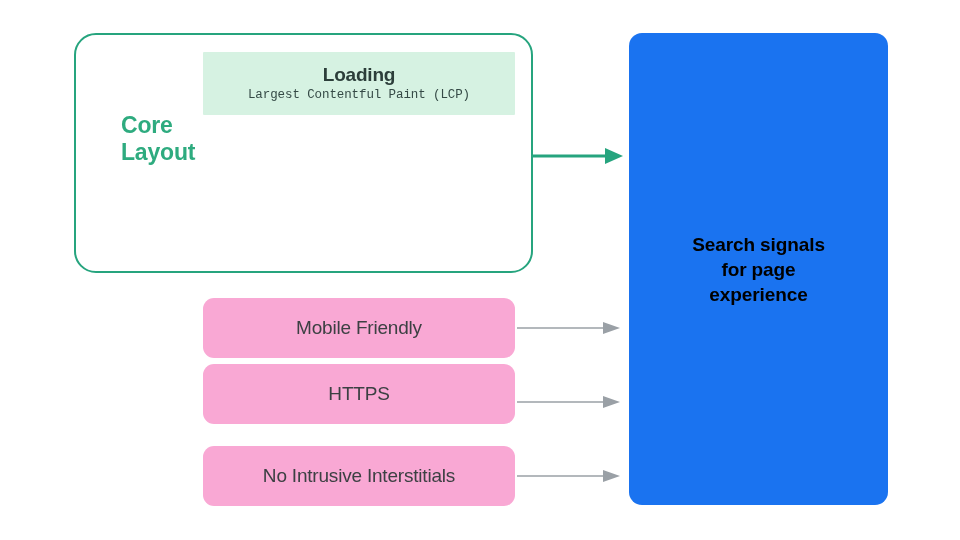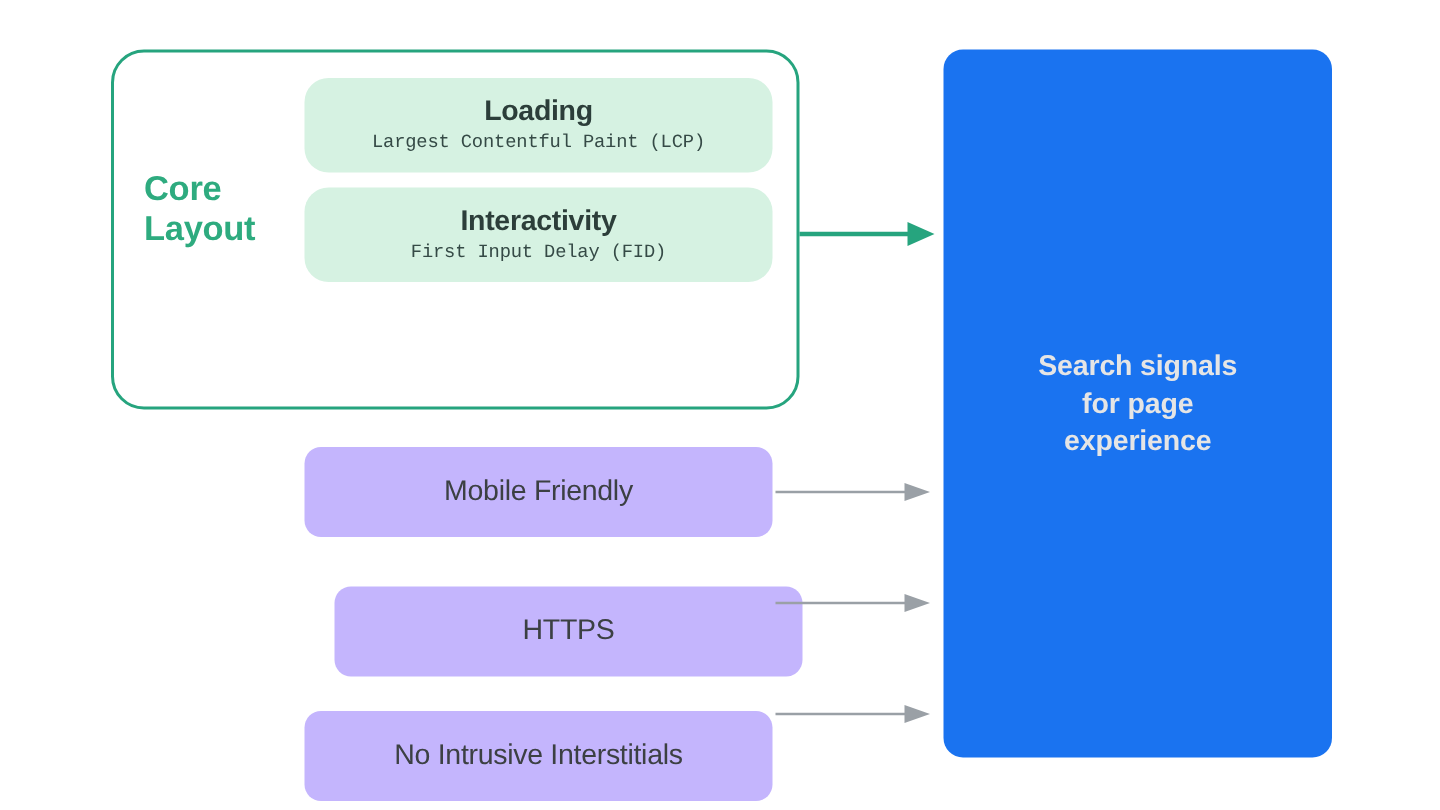--- a/index.html
+++ b/index.html
@@ -42,30 +42,30 @@
     left: 96px;
     top: 112px;
     width: 100px;
     color: #2eab7f;
     font-size: 23px;
     font-weight: bold;
     line-height: 27px;
     letter-spacing: -0.2px;
     text-align: left;
   }
-  .cwv-label span { display: block; }
+  .cwv-label span { display: block; margin-left: 25px; }
 
   
   .metric-card {
     position: absolute;
     left: 203px;
     width: 312px;
     height: 63px;
     background: #d6f2e2;
-    border-radius: 16px;
+    border-radius: 1px;
     box-sizing: border-box;
     display: flex;
     flex-direction: column;
     align-items: center;
     justify-content: center;
   }
   .metric-card.c1 { top: 52px; }
   .metric-card.c2 { top: 125px; }
   .metric-card.c3 { top: 199px; }
 
@@ -85,49 +85,49 @@
     letter-spacing: -0.1px;
     font-family: Liberation Mono, monospace;
   }
 
   
   .signal-box {
     position: absolute;
     left: 203px;
     width: 312px;
     height: 60px;
-    background: #c4b5fd;
+    background: #f9a8d4;
     border-radius: 11px;
     display: flex;
     align-items: center;
     justify-content: center;
     color: #3c4043;
     font-size: 19px;
     font-weight: normal;
     letter-spacing: -0.2px;
   }
   .signal-box.s1 { top: 298px; }
-  .signal-box.s2 { top: 391px; margin-left: 20px; }
-  .signal-box.s3 { top: 446px; margin-top: 28px; }
+  .signal-box.s2 { top: 364px; }
+  .signal-box.s3 { top: 446px; }
 
   
   .blue-panel {
     position: absolute;
     left: 629px;
     top: 33px;
     width: 259px;
     height: 472px;
     background: #1a73f0;
     border-radius: 13px;
     display: flex;
     align-items: center;
     justify-content: center;
   }
   .blue-panel-text {
-    color: #e5e5e5;
+    color: #000000;
     font-size: 19px;
     font-weight: bold;
     line-height: 25px;
     text-align: center;
     letter-spacing: -0.1px;
     white-space: pre-line;
   }
 
   
   #arrows {
@@ -149,24 +149,20 @@
   <div class="cwv-label">
     <span>Core</span>
     <span>Layout</span>
   </div>
 
   <div class="metric-card c1">
     <div class="metric-title">Loading</div>
     <div class="metric-sub">Largest Contentful Paint (LCP)</div>
   </div>
 
-  <div class="metric-card c2">
-    <div class="metric-title">Interactivity</div>
-    <div class="metric-sub">First Input Delay (FID)</div>
-  </div>
 
 
   <div class="signal-box s1">Mobile Friendly</div>
   <div class="signal-box s2">HTTPS</div>
   <div class="signal-box s3">No Intrusive Interstitials</div>
 
   <div class="blue-panel">
     <div class="blue-panel-text">Search signals
 for page
 experience</div>

